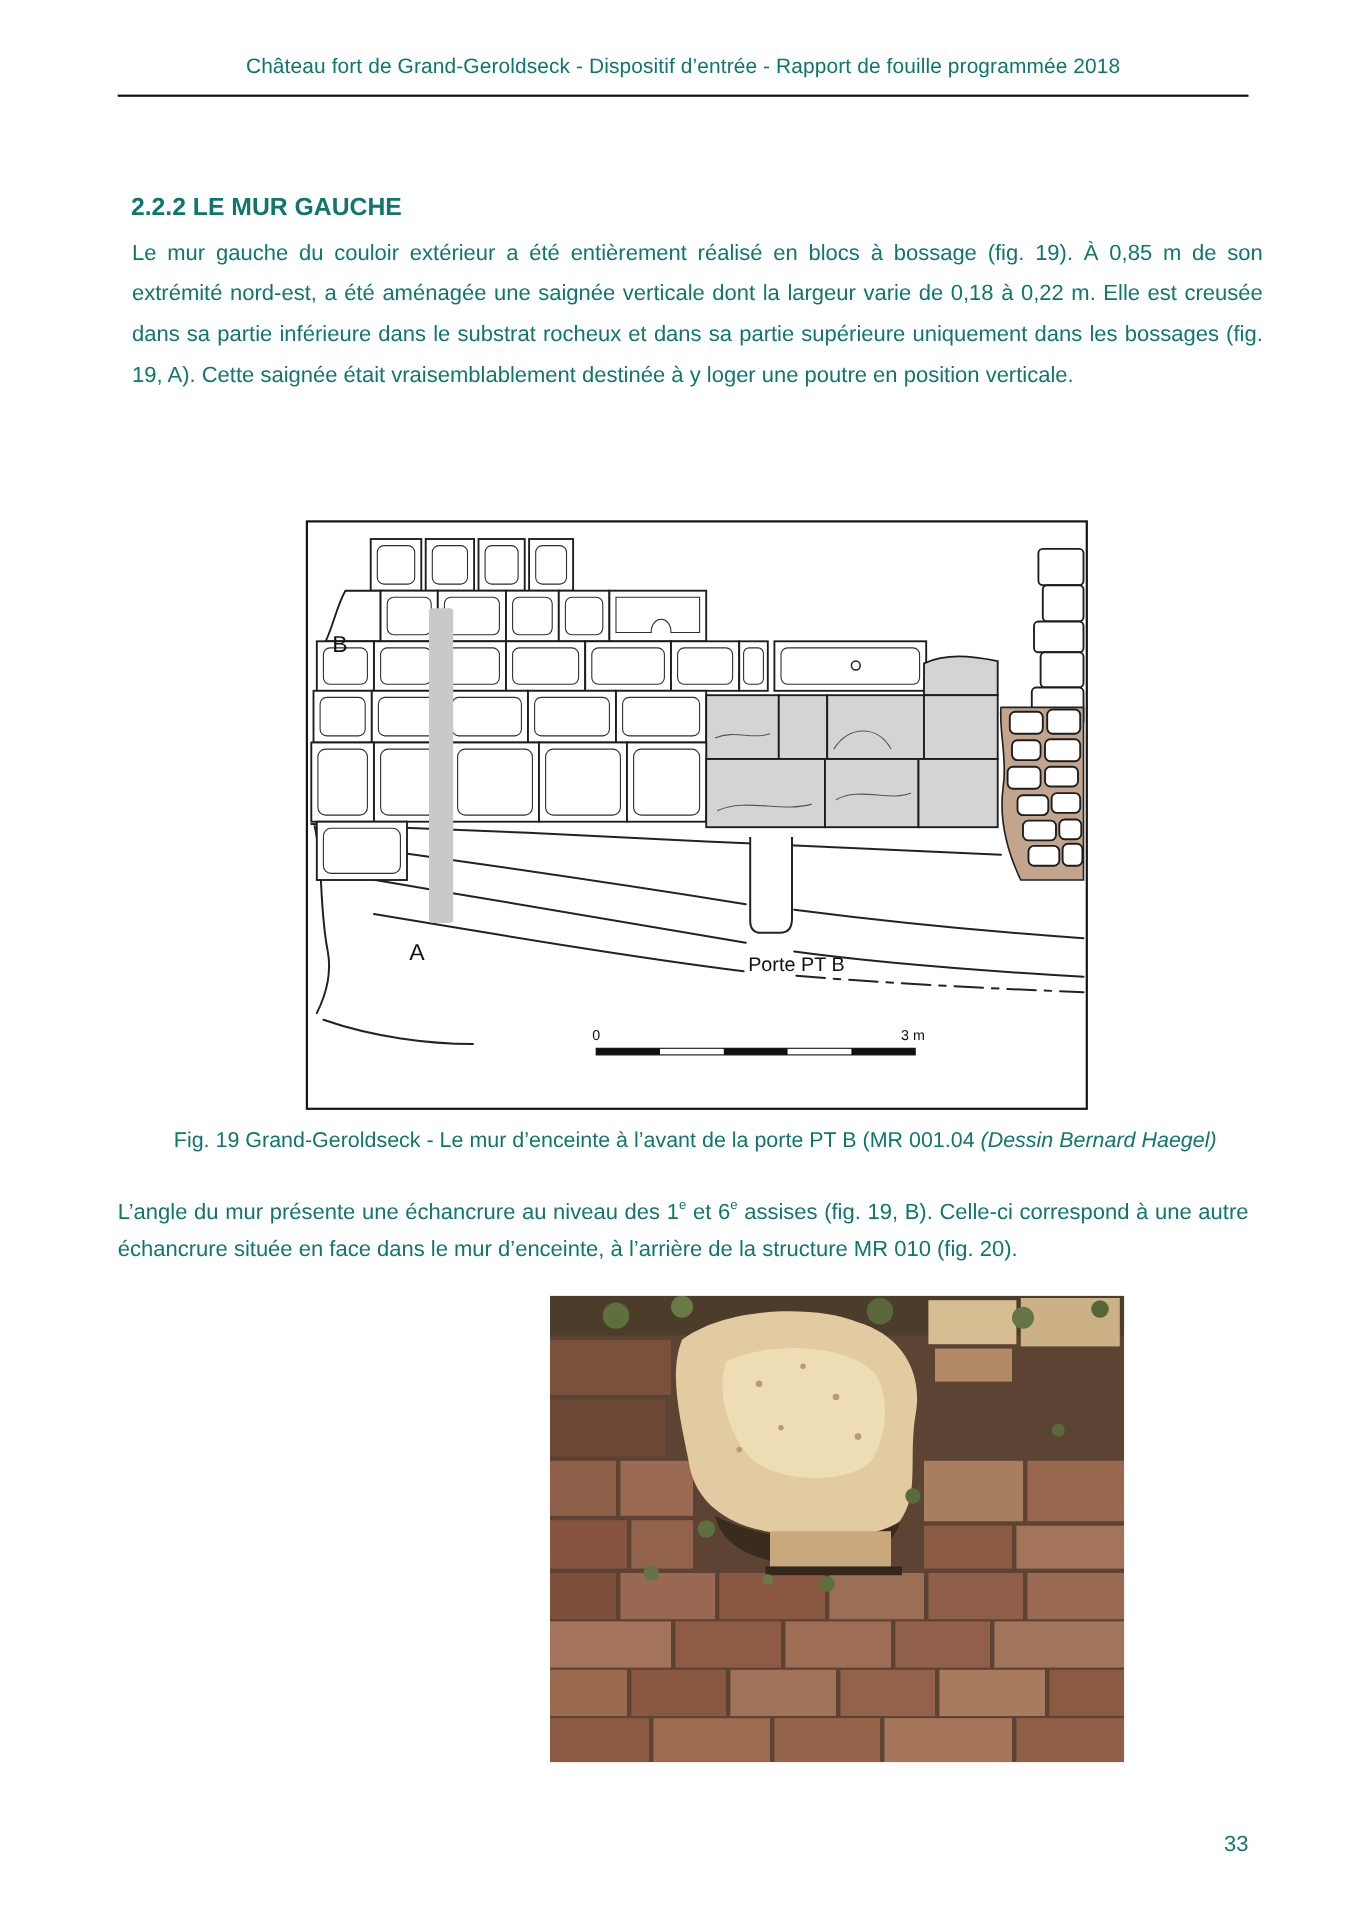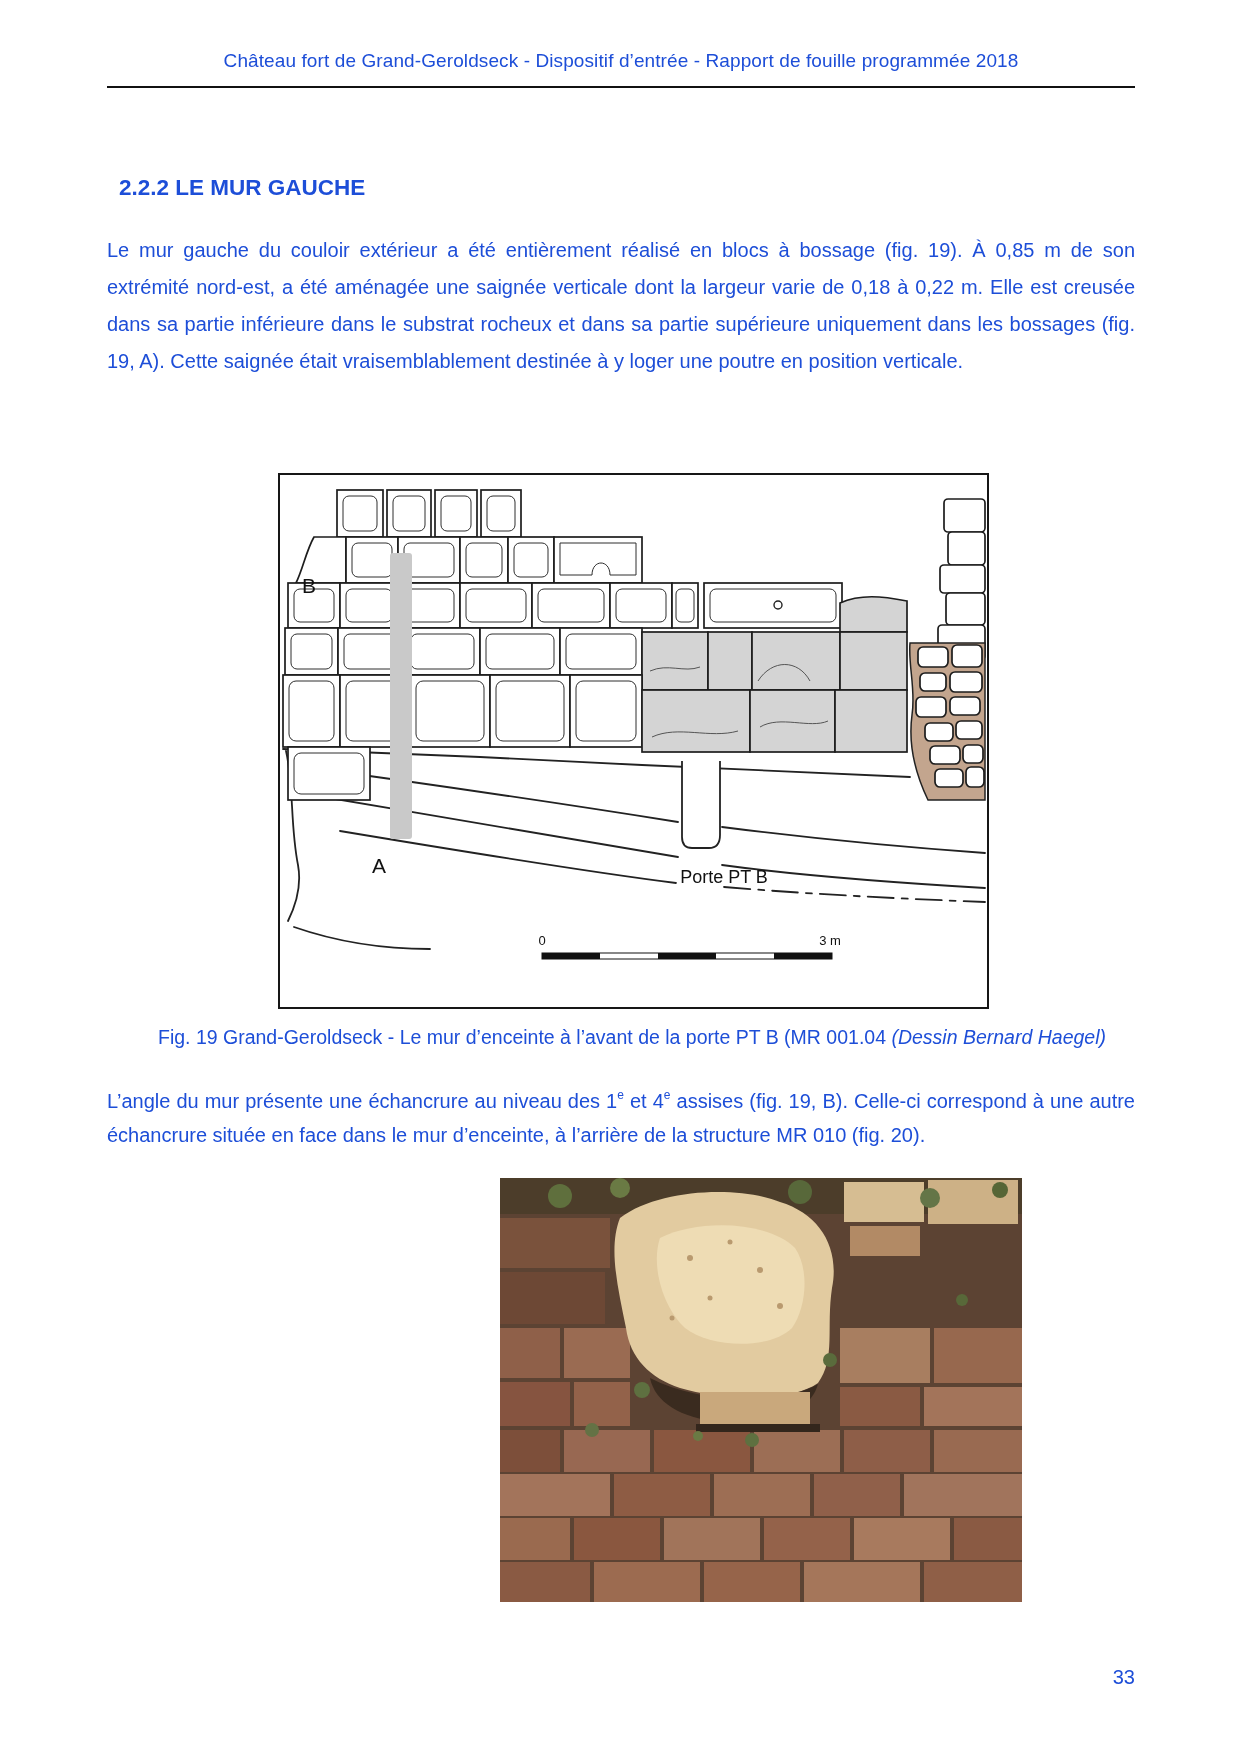--- a/index.html
+++ b/index.html
@@ -1,34 +1,34 @@
 <!DOCTYPE html>
 <html><head>
 <meta charset="utf-8">
 <style>
   html,body{margin:0;padding:0;background:#ffffff;}
   .page{
     position:relative;width:1241px;height:1755px;background:#ffffff;
-    font-family:"Liberation Sans", sans-serif;color:#1d4ed8;overflow:hidden;text-decoration:underline;
+    font-family:"Liberation Sans", sans-serif;color:#0f766e;overflow:hidden;text-decoration:underline;
   }
   .header-text{
     position:absolute;left:107px;top:50px;width:1028px;text-align:center;
     font-size:19px;letter-spacing:.1px;
   }
   .header-rule{
     position:absolute;left:107px;top:86px;width:1028px;height:2px;background:#111;
   }
   .section-heading{
     position:absolute;left:107px;top:163px;margin:12px;font-size:22.5px;font-weight:bold;
   }
   .body-text{
     position:absolute;left:107px;width:1028px;margin:0;font-size:20px;
     text-align:justify;
   }
-  .p1{top:232px;line-height:37px;}
+  .p1{top:212px;line-height:37px;margin-left:13px;}
   .p2{top:1078px;line-height:34px;}
   .p2 sup{font-size:12px;vertical-align:9px;}
   .figure19{
     position:absolute;left:278px;top:473px;width:707px;height:532px;margin:0;
     border:2px solid #161616;box-sizing:content-box;background:#fff;
   }
   .figure19 svg{display:block;}
   .caption19{
     position:absolute;left:118px;top:1026px;width:1028px;margin:0;text-align:center;
     font-size:19.5px;
@@ -199,21 +199,21 @@
         <rect x="378" y="478" width="58" height="6" fill="#111"></rect>
         <rect x="494" y="478" width="58" height="6" fill="#111"></rect>
         <text class="figtext" x="262" y="470" font-size="13" text-anchor="middle">0</text>
         <text class="figtext" x="550" y="470" font-size="13" text-anchor="middle">3 m</text>
       </g>
     </svg>
   </figure>
 
   <p class="caption19"><span>Fig. 19 Grand-Geroldseck - Le mur d’enceinte à l’avant de la porte PT B (MR 001.04 </span><i>(Dessin Bernard Haegel)</i></p>
 
-  <p class="body-text p2"><span>L’angle du mur présente une échancrure au niveau des 1</span><sup>e</sup><span> et 4</span><sup>e</sup><span> assises (fig. 19, B). Celle-ci correspond à une autre échancrure située en face dans le mur d’enceinte, à l’arrière de la structure MR 010 (fig. 20).</span></p>
+  <p class="body-text p2"><span>L’angle du mur présente une échancrure au niveau des 1</span><sup>e</sup><span> et 6</span><sup>e</sup><span> assises (fig. 19, B). Celle-ci correspond à une autre échancrure située en face dans le mur d’enceinte, à l’arrière de la structure MR 010 (fig. 20).</span></p>
 
   <figure class="figure20">
     <svg width="522" height="424" viewBox="0 0 522 424">
       <rect x="0" y="0" width="522" height="424" fill="#5c4333"></rect>
 
       <g>
         <rect x="0" y="384" width="90" height="40" fill="#8a5a43"></rect>
           <rect x="94" y="384" width="106" height="40" fill="#9c6b50"></rect>
           <rect x="204" y="384" width="96" height="40" fill="#96644a"></rect>
           <rect x="304" y="384" width="116" height="40" fill="#a5765a"></rect>

